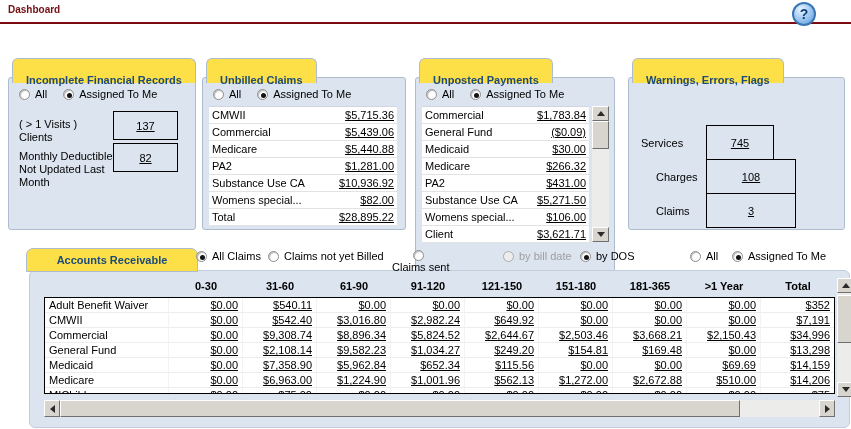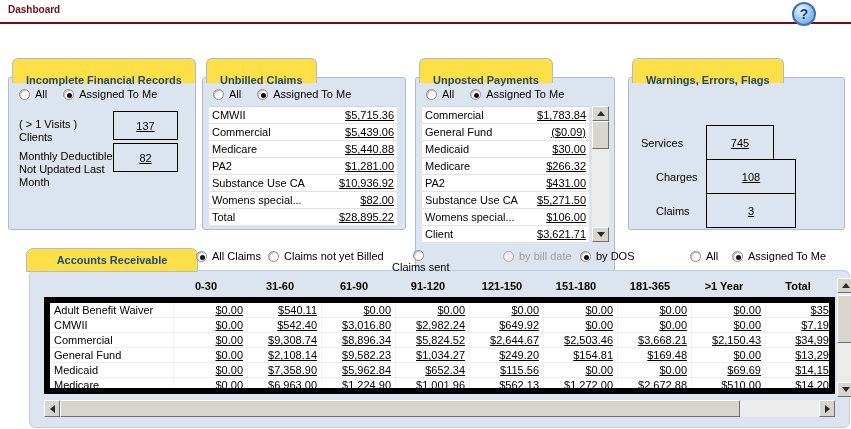--- a/index.html
+++ b/index.html
@@ -65,21 +65,21 @@
   .ar-tab { position:absolute; left:12px; top:248px; width:172px; height:24px; line-height:23px;
             text-align:center; background:#fde047; border:1px solid #aebccf; border-radius:7px 7px 0 0;
             color:#1b4a7c; font-weight:bold; z-index:3;margin-left:14px; }
   .ar-filters { position:absolute; top:250px; left:0; width:851px; height:16px; z-index:3; }
   .ar-filters .radio-item { position:absolute; top:0; }
   .ar-panel { position:absolute; left:1px; right:1px; top:270px; bottom:1px; background:#dce4ef;
               border:1px solid #c2cede; border-radius:6px; z-index:1;margin-left:28px; }
   .ar-table { position:absolute; left:14px; top:6px; }
   .ar-hrow { display:grid; grid-template-columns:125px repeat(9,74px); height:20px; }
   .ar-hcell { font-weight:bold; text-align:center; line-height:19px; white-space:nowrap; }
-  .ar-body { width:791px; height:97px; background:#fff; border:6px solid #000000; overflow:hidden; }
+  .ar-body { width:791px; height:97px; background:#fff; border:1px solid #000000; overflow:hidden; }
   .ar-row { display:grid; grid-template-columns:123px repeat(9,74px); height:15px; }
   .ar-label { padding-left:4px; line-height:14px; white-space:nowrap; overflow:hidden;
               border-bottom:1px solid #ededed; }
   .ar-cell { text-align:right; padding-right:4px; line-height:14px; white-space:nowrap;
              border-bottom:1px solid #ededed; border-left:1px solid #f3f3f3;
              text-decoration:underline; cursor:pointer; overflow:hidden; }
 </style>
 </head>
 <body>
 

